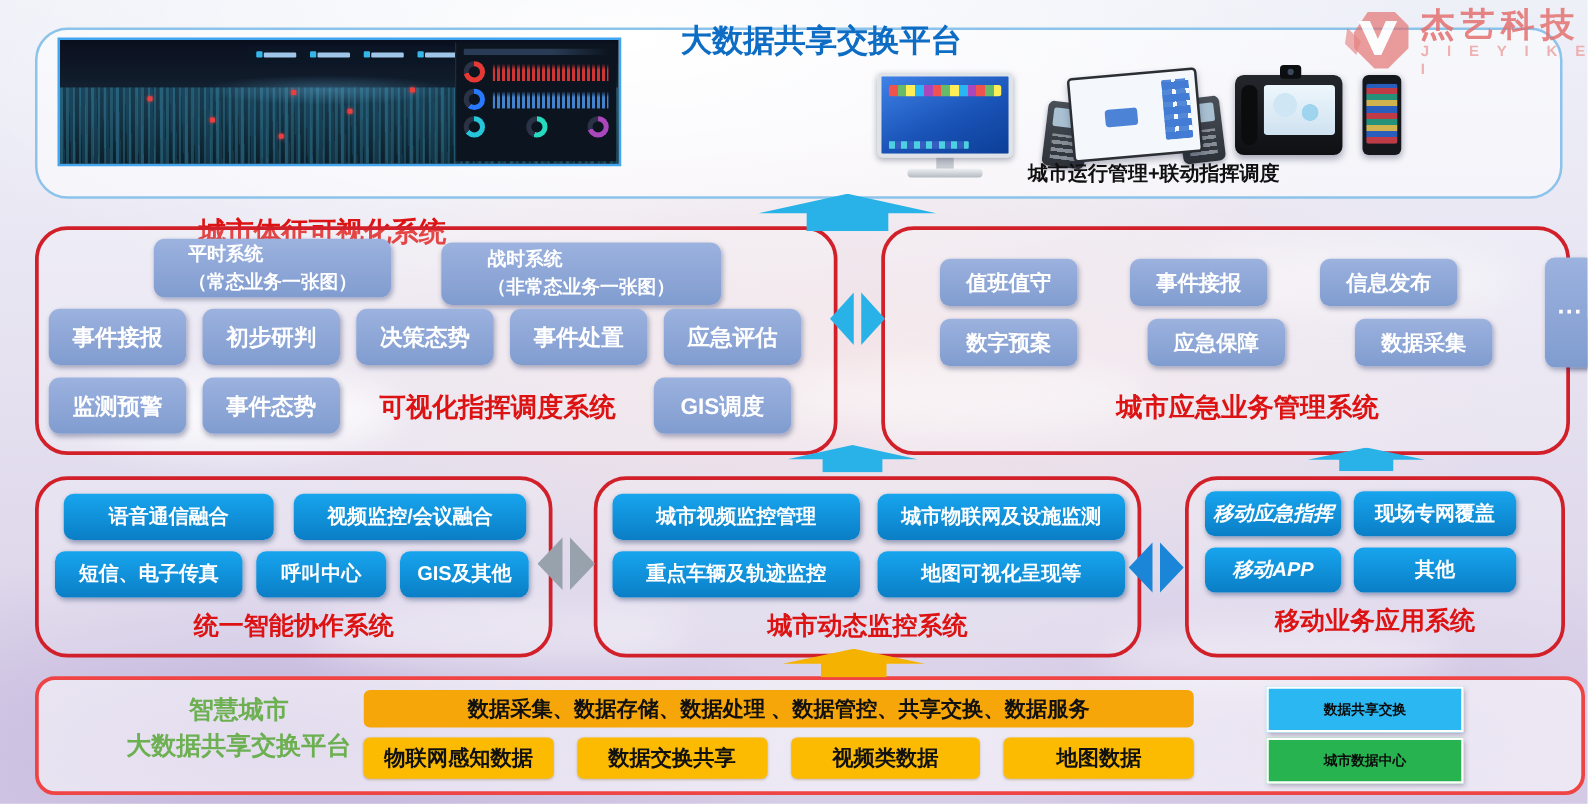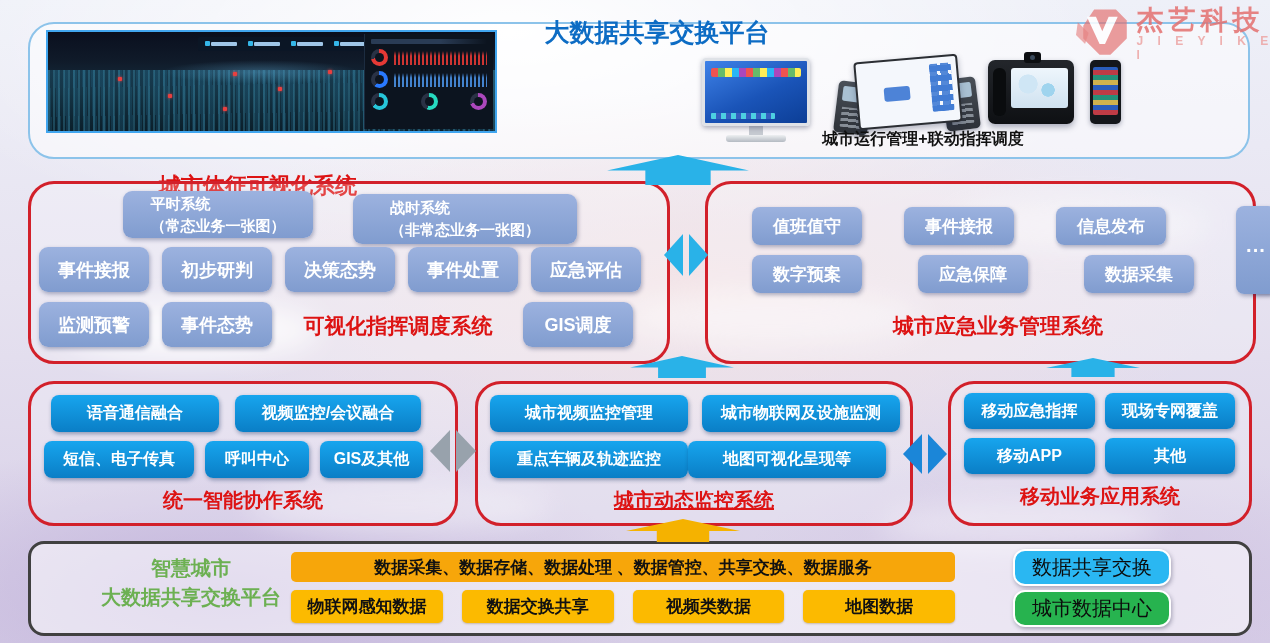--- a/index.html
+++ b/index.html
@@ -106,28 +106,28 @@
   .pbtn{width:110px;height:45px;font-size:18px;flex:none;}
   .hbtn{font-size:15px;line-height:1.45;}
   .ebtn{width:110px;height:38px;font-size:17px;flex:none;background:linear-gradient(180deg,#9cb2df,#809ccf);
     color:#fff;font-weight:bold;border-radius:8px;box-shadow:1px 2px 4px rgba(30,40,90,.35);
     display:flex;align-items:center;justify-content:center;margin-left:30px;}
   .abtn{background:linear-gradient(180deg,#17a5ee 0%,#0a7ec6 100%);color:#fff;font-weight:bold;font-size:16px;
     border-radius:8px;box-shadow:1px 2px 4px rgba(10,40,90,.4);display:flex;align-items:center;justify-content:center;flex:none;}
   .row{position:absolute;display:flex;}
 
   
-  .plat{left:28px;top:541px;width:1218px;height:89px;border:3px solid #404040;border-radius:16px;background:rgba(255,255,255,.55);}
+  .plat{left:28px;top:541px;width:1218px;height:89px;border:3px solid #ef4444;border-radius:16px;background:rgba(255,255,255,.55);padding-left:16px;}
   .plat-title{left:35px;top:10px;width:250px;font-size:20px;font-weight:bold;color:var(--green-text);line-height:1.45;}
   .banner{left:260px;top:8px;width:664px;height:30px;background:var(--gold);border-radius:5px;
     color:#111;font-weight:bold;font-size:17px;}
   .ybtn{flex:1;height:33px;background:var(--yellow);border-radius:5px;color:#111;font-weight:bold;font-size:17px;
     display:flex;align-items:center;justify-content:center;box-shadow:0 1px 2px rgba(120,80,0,.3);}
-  .sbtn{left:982px;width:154px;height:33px;border:2px solid #fff;border-radius:12px;color:#0c0c0c;
-    font-weight:normal;font-size:20px;box-shadow:1px 2px 4px rgba(60,60,90,.4);}
+  .sbtn{left:982px;width:154px;height:33px;border:2px solid #fff;border-radius:0;color:#0c0c0c;
+    font-weight:bold;font-size:11px;box-shadow:1px 2px 4px rgba(60,60,90,.4);}
 </style>
 </head>
 <body>
 
 <div>
   <div class="cloud" style="left:60px;top:300px;width:260px;height:60px;"></div>
   <div class="cloud" style="left:620px;top:290px;width:300px;height:55px;opacity:.6;"></div>
   <div class="cloud" style="left:950px;top:200px;width:260px;height:50px;opacity:.55;"></div>
   <div class="cloud" style="left:250px;top:480px;width:300px;height:55px;opacity:.5;"></div>
   <div class="cloud" style="left:880px;top:500px;width:280px;height:50px;opacity:.5;"></div>
@@ -258,43 +258,43 @@
   <div class="row" style="left:14px;top:71px;gap:26px;">
       <div class="ebtn">数字预案</div>
       <div class="ebtn">应急保障</div>
       <div class="ebtn">数据采集</div>
       <div class="ebtn">模拟演练</div>
     </div>
   <div class="abs ebtn" style="left:498px;top:22px;width:40px;height:88px;font-size:20px;">···</div>
   <div class="abs ctr sec-label" style="left:150px;top:124px;width:280px;height:36px;">城市应急业务管理系统</div>
 </div>
 
-<div class="abs sec" style="left:28px;top:381px;width:408px;height:139px;padding-left:16px;">
+<div class="abs sec" style="left:28px;top:381px;width:408px;height:139px;">
   <div class="row" style="left:20px;top:11px;gap:16px;">
       <div class="abtn r1a">语音通信融合</div>
       <div class="abtn r1a">视频监控/会议融合</div>
     </div>
   <div class="row" style="left:13px;top:57px;gap:11px;">
       <div class="abtn r2a">短信、电子传真</div>
       <div class="abtn r2a">呼叫中心</div>
       <div class="abtn r2a">GIS及其他</div>
     </div>
   <div class="abs ctr sec-label" style="left:0;top:99px;width:100%;height:34px;font-size:20px;">统一智能协作系统</div>
 </div>
 
 <div class="abs sec" style="left:475px;top:381px;width:432px;height:139px;">
   <div class="row" style="left:12px;top:11px;gap:14px;">
       <div class="abtn rm">城市视频监控管理</div>
       <div class="abtn rm">城市物联网及设施监测</div>
     </div>
-  <div class="row" style="left:12px;top:57px;">
+  <div class="row" style="left:12px;top:57px;gap:14px;">
       <div class="abtn rm">重点车辆及轨迹监控</div>
       <div class="abtn rm">地图可视化呈现等</div>
     </div>
-  <div class="abs ctr sec-label" style="left:0;top:99px;width:100%;height:34px;font-size:20px;text-decoration:underline;">城市动态监控系统</div>
+  <div class="abs ctr sec-label" style="left:0;top:99px;width:100%;height:34px;font-size:20px;">城市动态监控系统</div>
 </div>
 
 <div class="abs sec" style="left:948px;top:381px;width:298px;height:139px;">
   <div class="row" style="left:13px;top:9px;gap:10px;">
       <div class="abtn rmb">移动应急指挥</div>
       <div class="abtn rmb">现场专网覆盖</div>
     </div>
   <div class="row" style="left:13px;top:54px;gap:10px;">
       <div class="abtn rmb">移动APP</div>
       <div class="abtn rmb">其他</div>
@@ -313,14 +313,14 @@
       <div class="ybtn">地图数据</div>
     </div>
   <div class="abs ctr sbtn" style="top:5px;background:var(--side-blue);">数据共享交换</div>
   <div class="abs ctr sbtn" style="top:46px;background:var(--side-green);">城市数据中心</div>
 </div>
 
 <style>
   .r1a:nth-child(1){width:168px;height:37px;} .r1a:nth-child(2){width:186px;height:37px;}
   .r2a:nth-child(1){width:150px;height:37px;} .r2a:nth-child(2){width:104px;height:37px;} .r2a:nth-child(3){width:103px;height:37px;}
   .rm{width:198px;height:37px;}
-  .rmb:nth-child(1){width:131px;height:36px;} .rmb:nth-child(2){width:130px;height:36px;}
+  .rmb:nth-child(1){width:109px;height:36px;font-style:italic;} .rmb:nth-child(2){width:130px;height:36px;}
 </style>
 
 </body></html>

